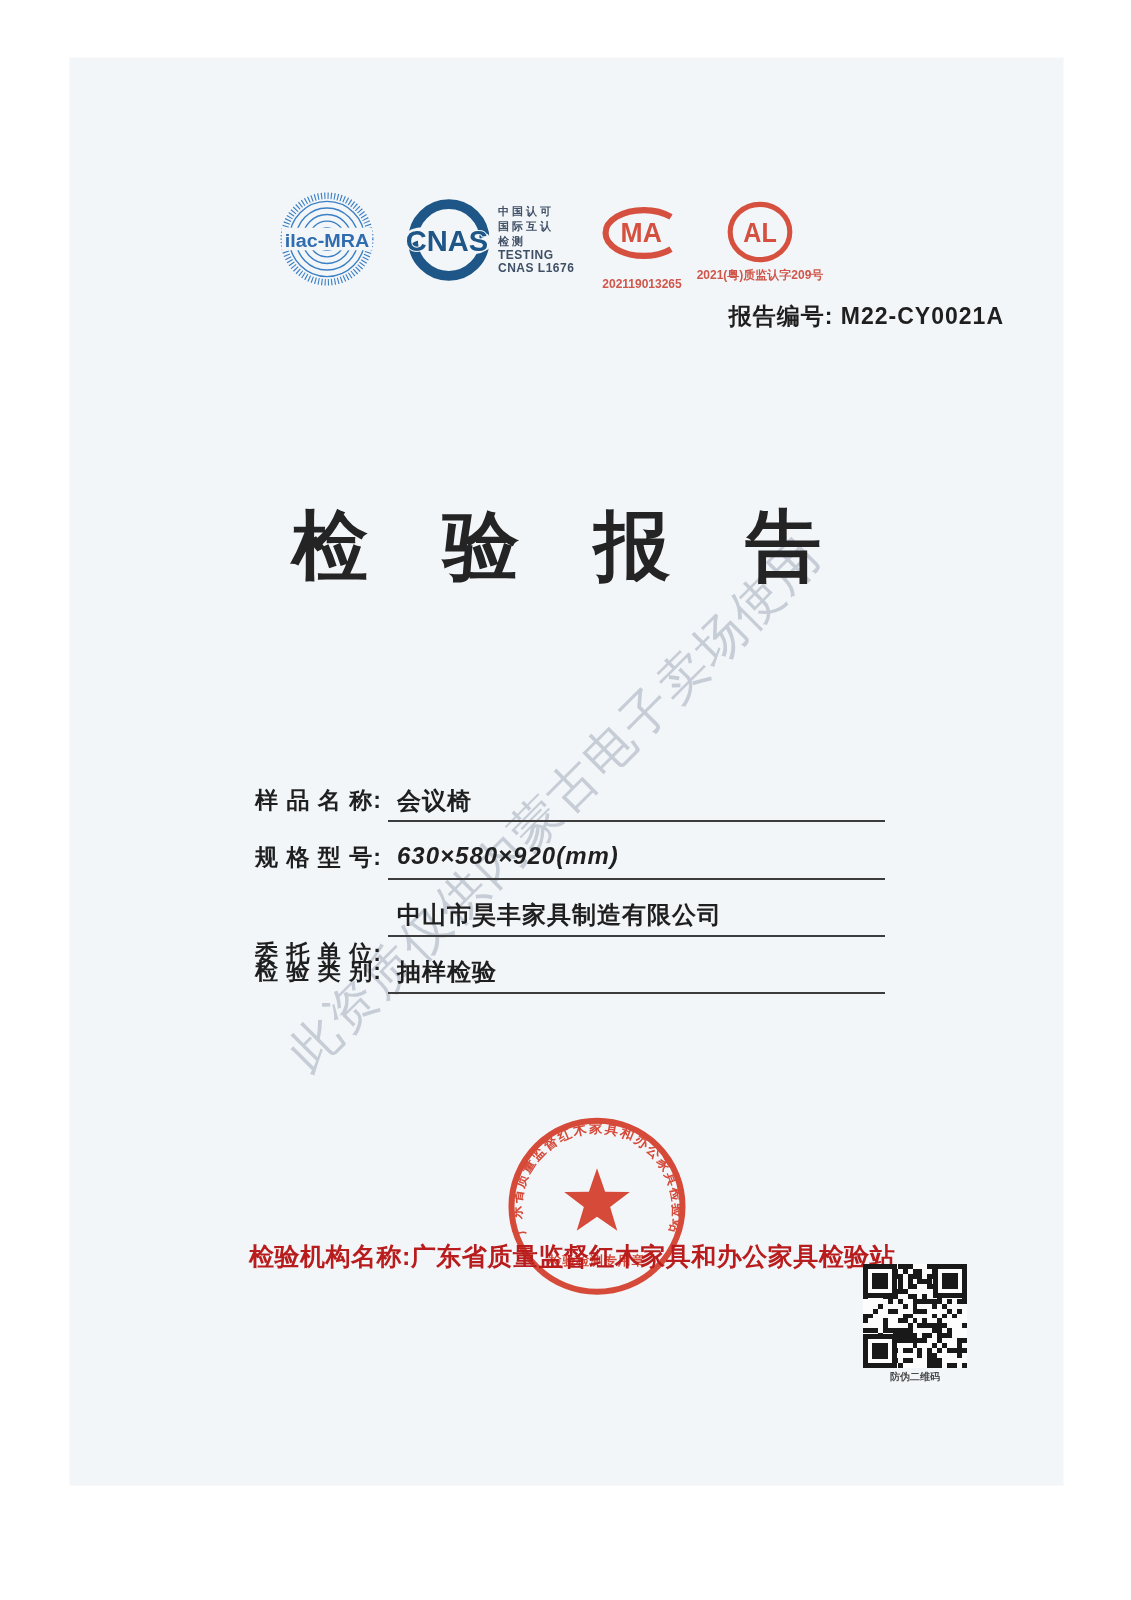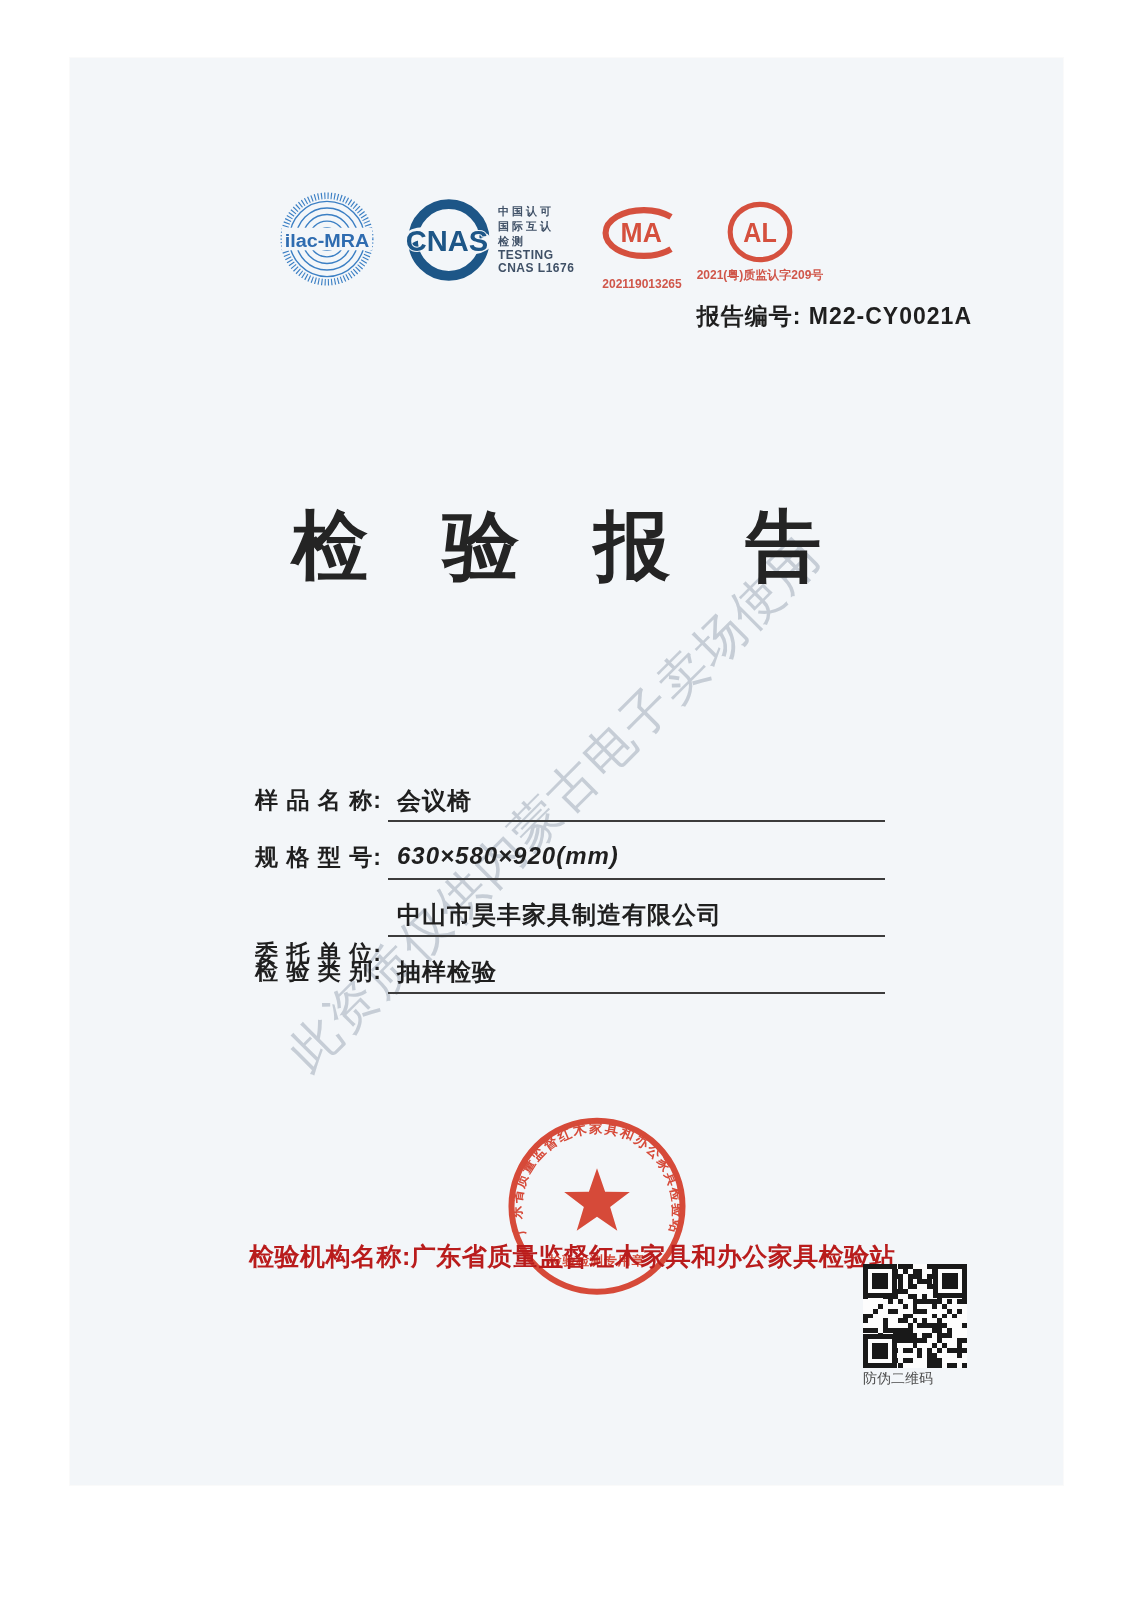--- a/index.html
+++ b/index.html
@@ -15,21 +15,21 @@
     background:#f3f6f9;
     box-shadow:0 0 0 1px rgba(0,0,0,0.02);
   }
   
   .logo{z-index:2;}
   .cnas-textcol{left:428px;top:146px;width:110px;color:#3f5066;font-weight:bold;z-index:2;}
   .cnas-textcol .zh{font-size:11px;letter-spacing:3px;line-height:15px;}
   .cnas-textcol .en{font-size:12px;letter-spacing:0.5px;line-height:13px;}
   .logo-caption{font-size:12px;font-weight:bold;color:#d0564a;text-align:center;z-index:2;}
   
-  .report-no{left:572px;top:243px;width:330px;text-align:right;font-size:23px;font-weight:bold;letter-spacing:1px;z-index:2;}
+  .report-no{left:604px;top:243px;width:330px;text-align:right;font-size:23px;font-weight:bold;letter-spacing:1px;z-index:2;}
   
   .doc-title{
     left:0;top:438px;width:993px;text-align:center;
     font-size:76px;font-weight:bold;color:#242424;
     letter-spacing:20px;word-spacing:14px;white-space:nowrap;z-index:2;
   }
   
   .watermark{
     left:105px;top:713px;width:760px;text-align:center;white-space:nowrap;
     font-size:50px;letter-spacing:2px;color:rgba(148,160,176,0.48);
@@ -46,21 +46,21 @@
   
   .qr-wrap{left:793px;top:1206px;width:104px;height:104px;background:#fdfdfd;z-index:4;}
   .qr-modules{position:absolute;inset:0;display:grid;grid-template-columns:repeat(21,1fr);grid-template-rows:repeat(21,1fr);}
   .qr-modules i{display:block;}
   .qr-modules i.on{background:#191919;}
   .qr-finder{position:absolute;width:34px;height:34px;border:5px solid #191919;background:#fdfdfd;box-sizing:border-box;}
   .qr-finder::after{content:"";position:absolute;inset:4px;background:#191919;}
   .qr-f-tl{left:0;top:0;}
   .qr-f-tr{right:0;top:0;}
   .qr-f-bl{left:0;bottom:0;}
-  .qr-caption{left:793px;top:1312px;width:104px;text-align:left;font-size:14px;color:#4a4a4a;z-index:4;}
+  .qr-caption{left:793px;top:1312px;width:104px;text-align:center;font-size:10px;color:#4a4a4a;z-index:4;font-weight:bold;}
 </style>
 </head>
 <body>
 
 <div class="abs paper">
 
   <svg class="abs logo" style="left:210px;top:132px;" width="94" height="98" viewBox="0 0 100 104">
     <g stroke="#3b7fc4" fill="none">
       <circle cx="50" cy="52" r="46" stroke-width="7" stroke-dasharray="1.2 2.3"></circle>
       <circle cx="50" cy="52" r="40" stroke-width="1.5"></circle>

